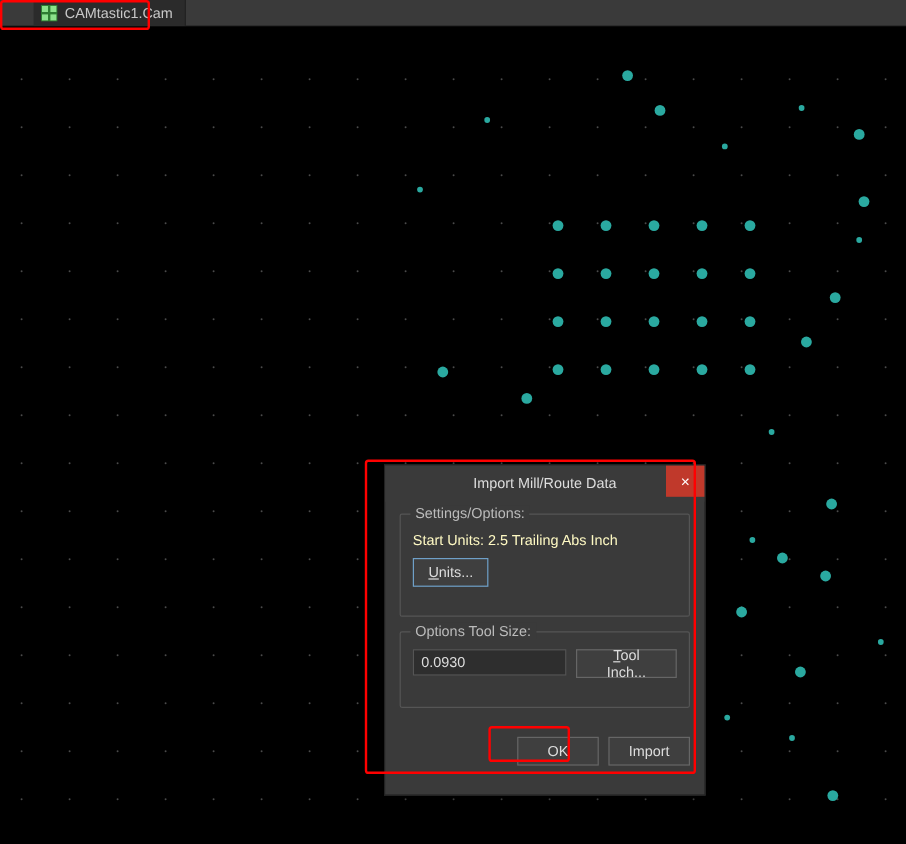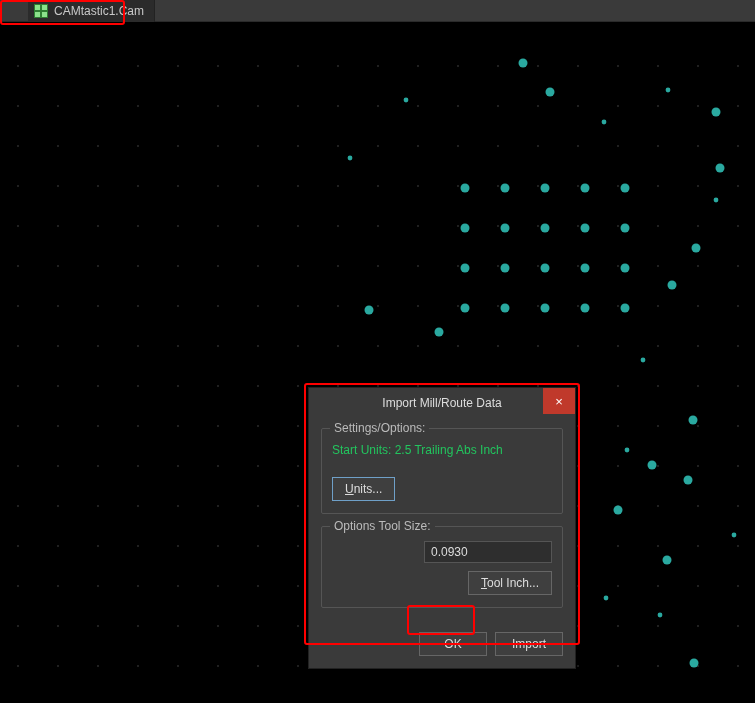--- a/index.html
+++ b/index.html
@@ -89,37 +89,37 @@
     justify-content: center;
     font-size: 13px;
     cursor: pointer;
   }
   .dialog .body {
     padding: 10px 12px 4px 12px;
   }
   .groupbox {
     border: 1px solid #555;
     border-radius: 2px;
-    padding: 14px 10px 12px 10px;
+    padding: 14px 10px 24px 10px;
     position: relative;
     margin-bottom: 12px;
   }
   .groupbox .legend {
     position: absolute;
     top: -8px;
     left: 8px;
     background: #3a3a3a;
     padding: 0 4px;
     color: #bbb;
     font-size: 12px;
   }
   .groupbox .static {
-    color: #22c55e;
+    color: #fef9c3;
     font-size: 12px;
-    margin-bottom: 20px;
+    margin-bottom: 8px;
   }
   .btn {
     display: inline-flex;
     align-items: center;
     justify-content: center;
     height: 24px;
     padding: 0 12px;
     background: #3f3f3f;
     border: 1px solid #666;
     color: #ddd;
@@ -129,27 +129,27 @@
   .btn .ul { text-decoration: underline; }
   .input {
     height: 22px;
     width: 128px;
     padding: 2px 6px;
     background: #2e2e2e;
     border: 1px solid #555;
     color: #ddd;
     font-size: 12px;
   }
-  .row { display: flex; align-items: flex-end; gap: 8px; flex-direction: column; }
+  .row { display: flex; align-items: flex-start; gap: 8px; }
 
   .footer {
     display: flex;
     justify-content: flex-end;
     gap: 8px;
-    padding: 8px 12px 12px 12px;
+    padding: 8px 12px 24px 12px;
   }
   .footer .btn { width: 68px; }
 </style>
 </head>
 <body>
 
 <div class="tabbar">
   <div class="tab">
     <span class="icon">
       <svg width="14" height="14" viewBox="0 0 14 14">
@@ -529,21 +529,21 @@
       <circle cx="668" cy="68" r="2.4" fill="#2aa9a0"></circle>
       <circle cx="716" cy="178" r="2.4" fill="#2aa9a0"></circle>
       <circle cx="643" cy="338" r="2.4" fill="#2aa9a0"></circle>
       <circle cx="627" cy="428" r="2.4" fill="#2aa9a0"></circle>
       <circle cx="734" cy="513" r="2.4" fill="#2aa9a0"></circle>
       <circle cx="606" cy="576" r="2.4" fill="#2aa9a0"></circle>
       <circle cx="660" cy="593" r="2.4" fill="#2aa9a0"></circle>
     </svg>
 </div>
 
-<div class="dialog" id="dialog" style="left: 308px; top: 387px;">
+<div class="dialog" id="dialog" style="left: 320px; top: 387px;">
   <div class="titlebar">
     <span class="title">Import Mill/Route Data</span>
     <div class="closebtn">
       <span>×</span>
     </div>
   </div>
   <div class="body">
     <div class="groupbox">
       <span class="legend">Settings/Options:</span>
       <div class="static">Start Units: 2.5 Trailing Abs Inch</div>

